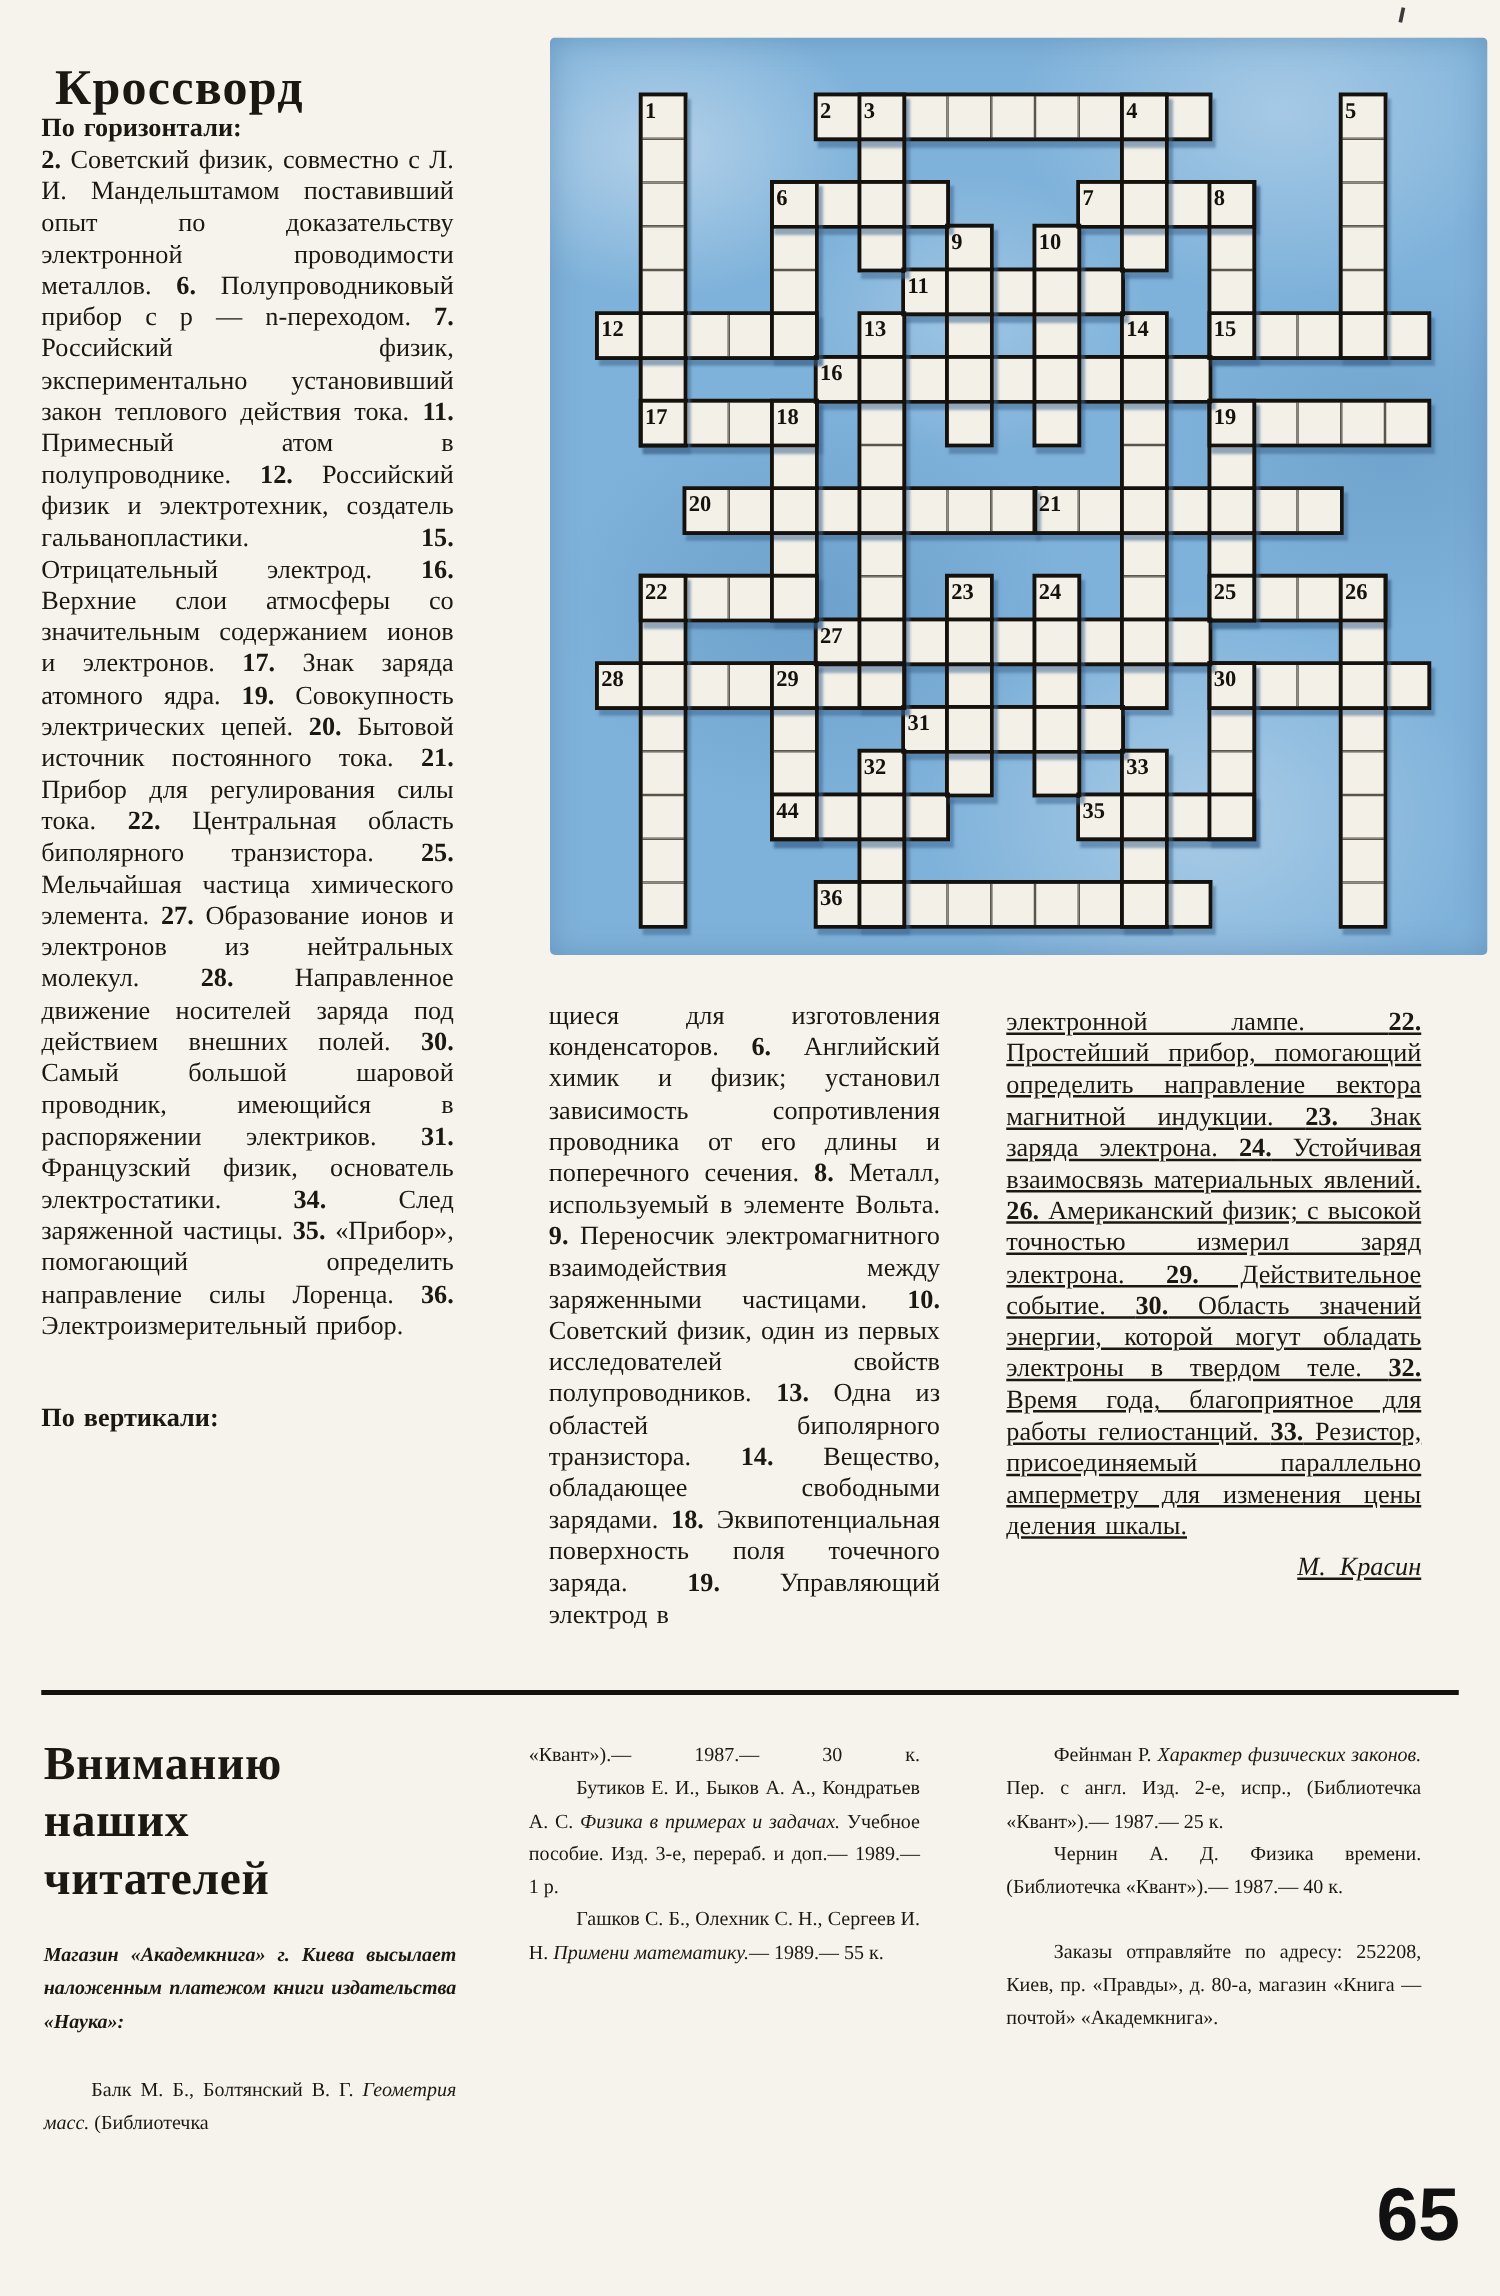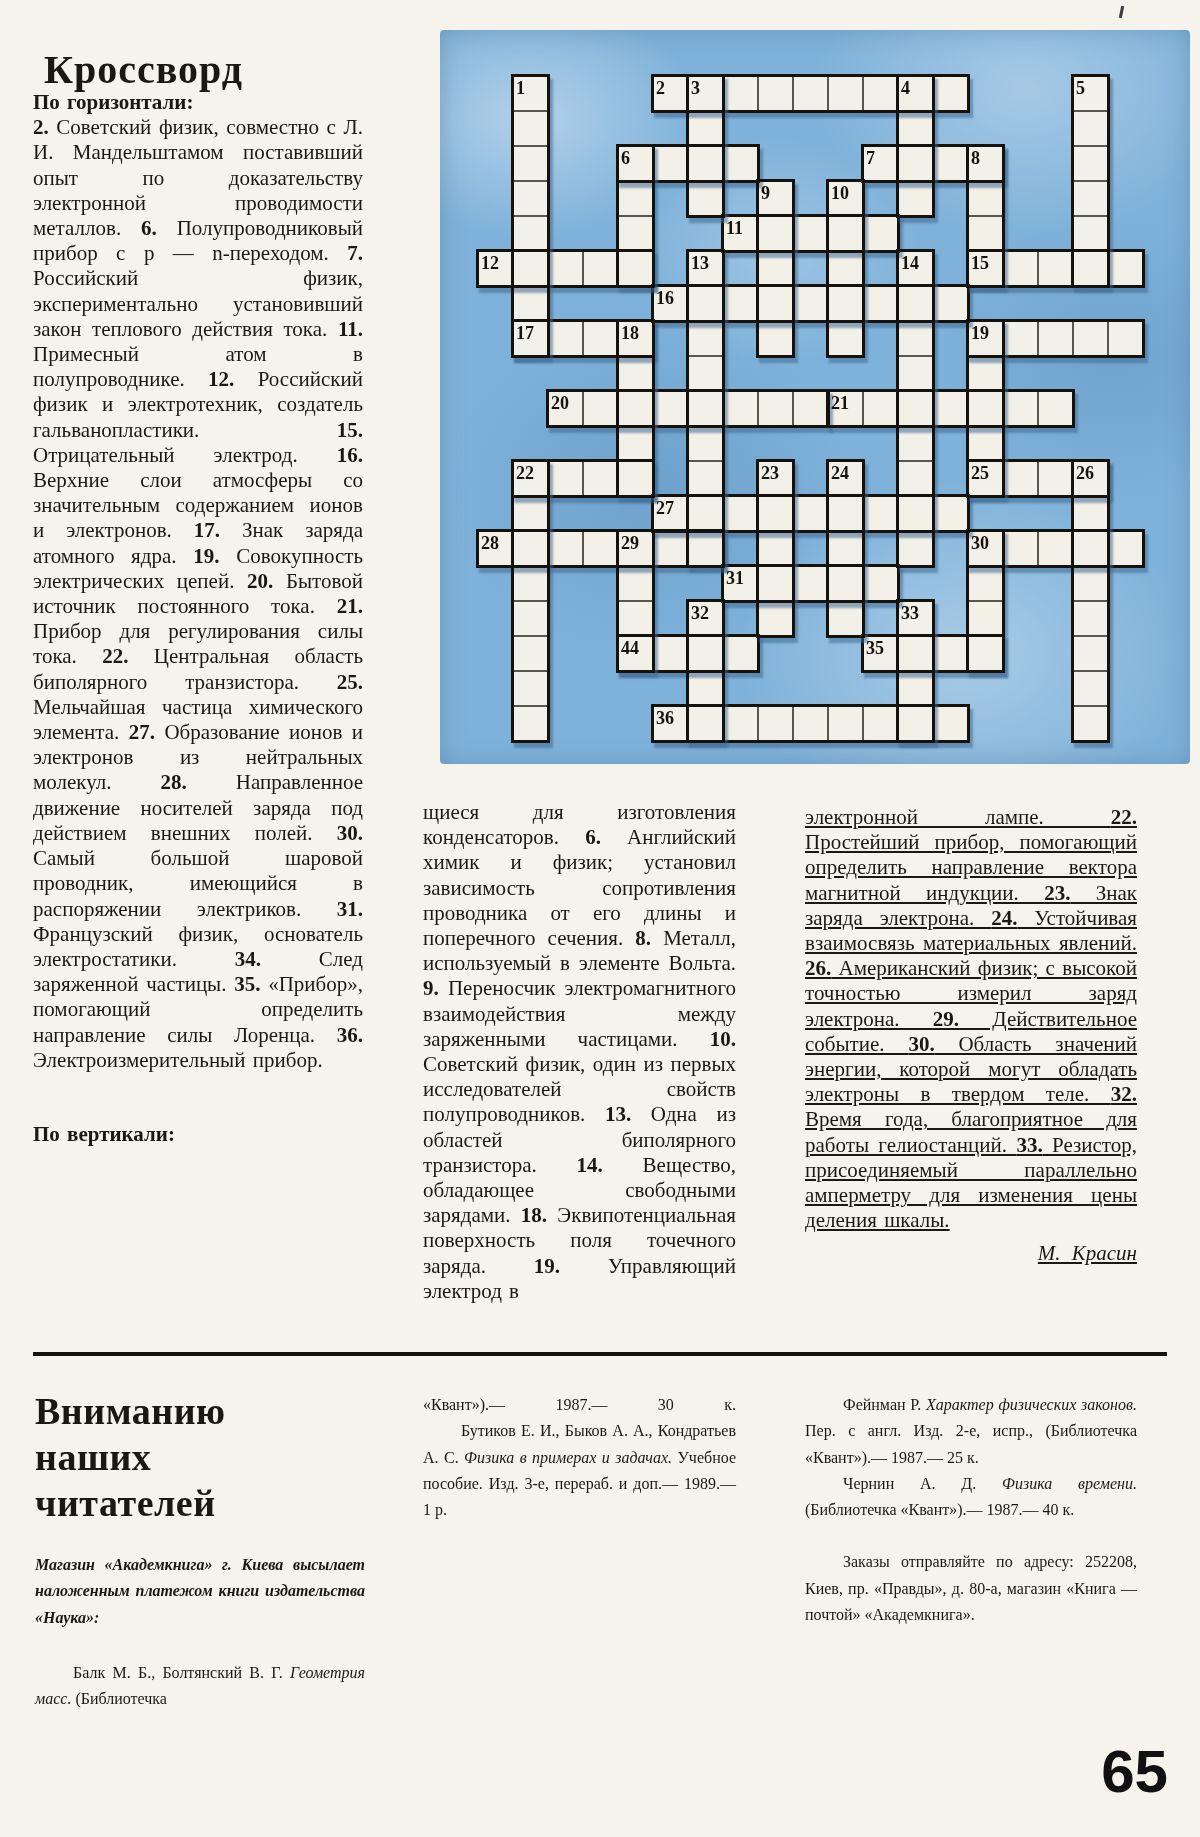--- a/index.html
+++ b/index.html
@@ -11,21 +11,21 @@
   }
   .abs{position:absolute;}
   
   #cw-title{left:32px;top:34px;font-size:40px;font-weight:bold;letter-spacing:1px;}
   
   .cluecol{font-size:21px;line-height:25.2px;text-align:justify;word-spacing:2px;}
   .cluecol p{margin:0;}
   .cluehdr{font-weight:bold;margin:0 0 1px 0;}
   #col-left-across{left:33px;top:90px;width:330px;height:1028px;overflow:hidden;}
   #col-left-down{left:33px;top:1122px;width:330px;}
-  #col-mid{left:423px;top:800px;width:313px;}
+  #col-mid{left:439px;top:800px;width:313px;}
   #col-right{left:805px;top:805px;width:332px;text-decoration:underline;}
   #byline{display:block;text-align:right;font-style:italic;margin-top:8px;word-spacing:6px;}
   
   #panel{
     left:440px;top:30px;width:750px;height:734px;border-radius:4px;
     background:
       radial-gradient(240px 170px at 12% 12%, rgba(255,255,255,.40), transparent 70%),
       radial-gradient(300px 210px at 78% 8%,  rgba(255,255,255,.30), transparent 70%),
       radial-gradient(280px 230px at 28% 62%, rgba(88,139,184,.45), transparent 72%),
       radial-gradient(260px 200px at 90% 45%, rgba(88,139,184,.38), transparent 72%),
@@ -370,21 +370,22 @@
   <p><span style="font-style: italic; font-weight: bold;">Магазин «Академкнига» г. Киева высылает наложенным платежом книги издательства «Наука»:</span></p>
 </div>
 
 <div id="notice-book1" class="abs bookcol">
   <p class="ind"><span>Балк М. Б., Болтянский В. Г. </span><span style="font-style: italic;">Геометрия масс.</span><span> (Библиотечка</span></p>
 </div>
 
 <div id="bot-mid" class="abs bookcol">
     <p class="spread"><span>«Квант»).— 1987.— 30 к.</span></p>
     <p class="ind"><span>Бутиков Е. И., Быков А. А., Кондратьев А. С. </span><span style="font-style: italic;">Физика в примерах и задачах.</span><span> Учебное пособие. Изд. 3-е, перераб. и доп.— 1989.— 1 р.</span></p>
+    <p class="ind"><span>Гашков С. Б., Олехник С. Н., Сергеев И. Н. </span><span style="font-style: italic;">Примени математику.</span><span>— 1989.— 55 к.</span></p>
   </div>
 
 <div id="bot-right" class="abs bookcol">
     <p class="ind"><span>Фейнман Р. </span><span style="font-style: italic;">Характер физических законов.</span><span> Пер. с англ. Изд. 2-е, испр., (Библиотечка «Квант»).— 1987.— 25 к.</span></p>
-    <p class="ind"><span>Чернин А. Д. </span><span style="font-style: italic;">Физика времени.</span><span> (Библиотечка «Квант»).— 1987.— 40 к.</span></p>
+    <p class="ind"><span>Чернин А. Д. </span><span style="">Физика времени.</span><span> (Библиотечка «Квант»).— 1987.— 40 к.</span></p>
     <p class="ind gap"><span>Заказы отправляйте по адресу: 252208, Киев, пр. «Правды», д. 80-а, магазин «Книга — почтой» «Академкнига».</span></p>
   </div>
 
 <div id="pageno" class="abs">65</div>
 
 </body></html>

